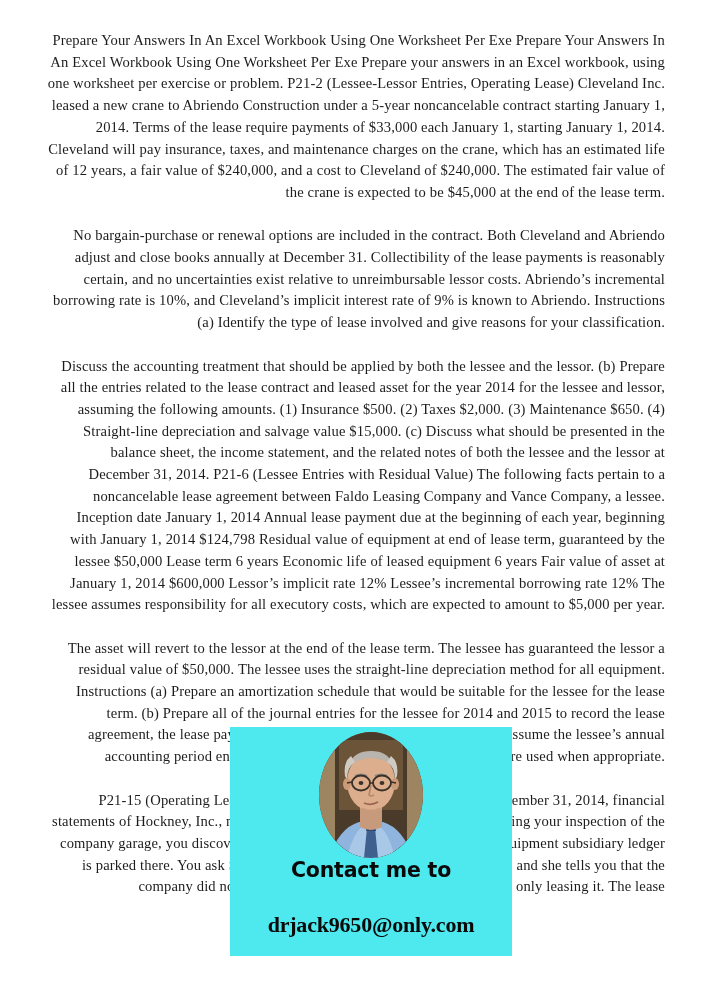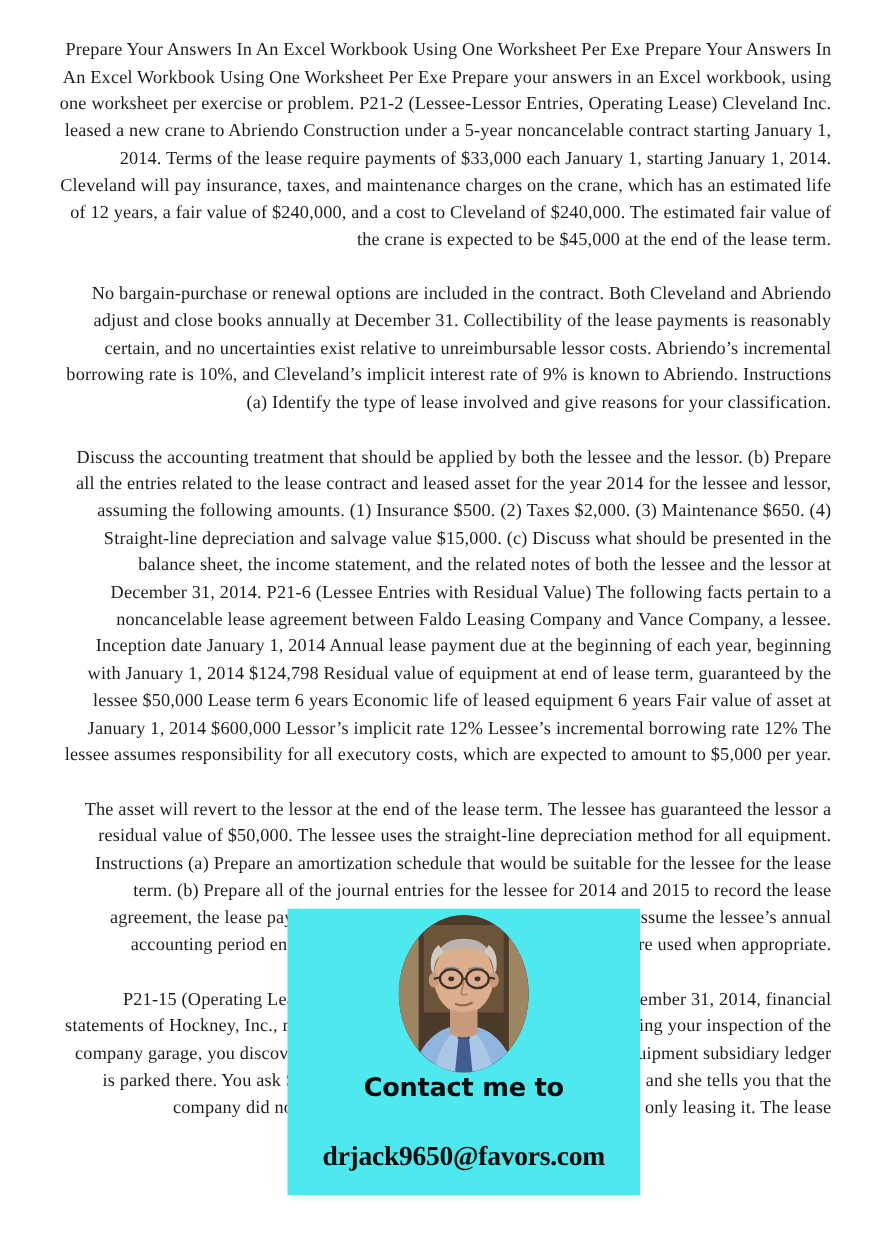--- a/index.html
+++ b/index.html
@@ -177,16 +177,16 @@
             <path d="M43 76 Q52 81 61 76" stroke="#c99a79" stroke-width="1.4" fill="none"></path>
           </g>
         </svg>
       </div>
     </div>
 
     <div id="promo-lines">
       <div class="promo-line">Contact me to</div>
     </div>
 
-    <div id="promo-email">drjack9650@favors.com</div>
+    <div id="promo-email">drjack9650@only.com</div>
   </div>
 
 </div>
 
 </body></html>

